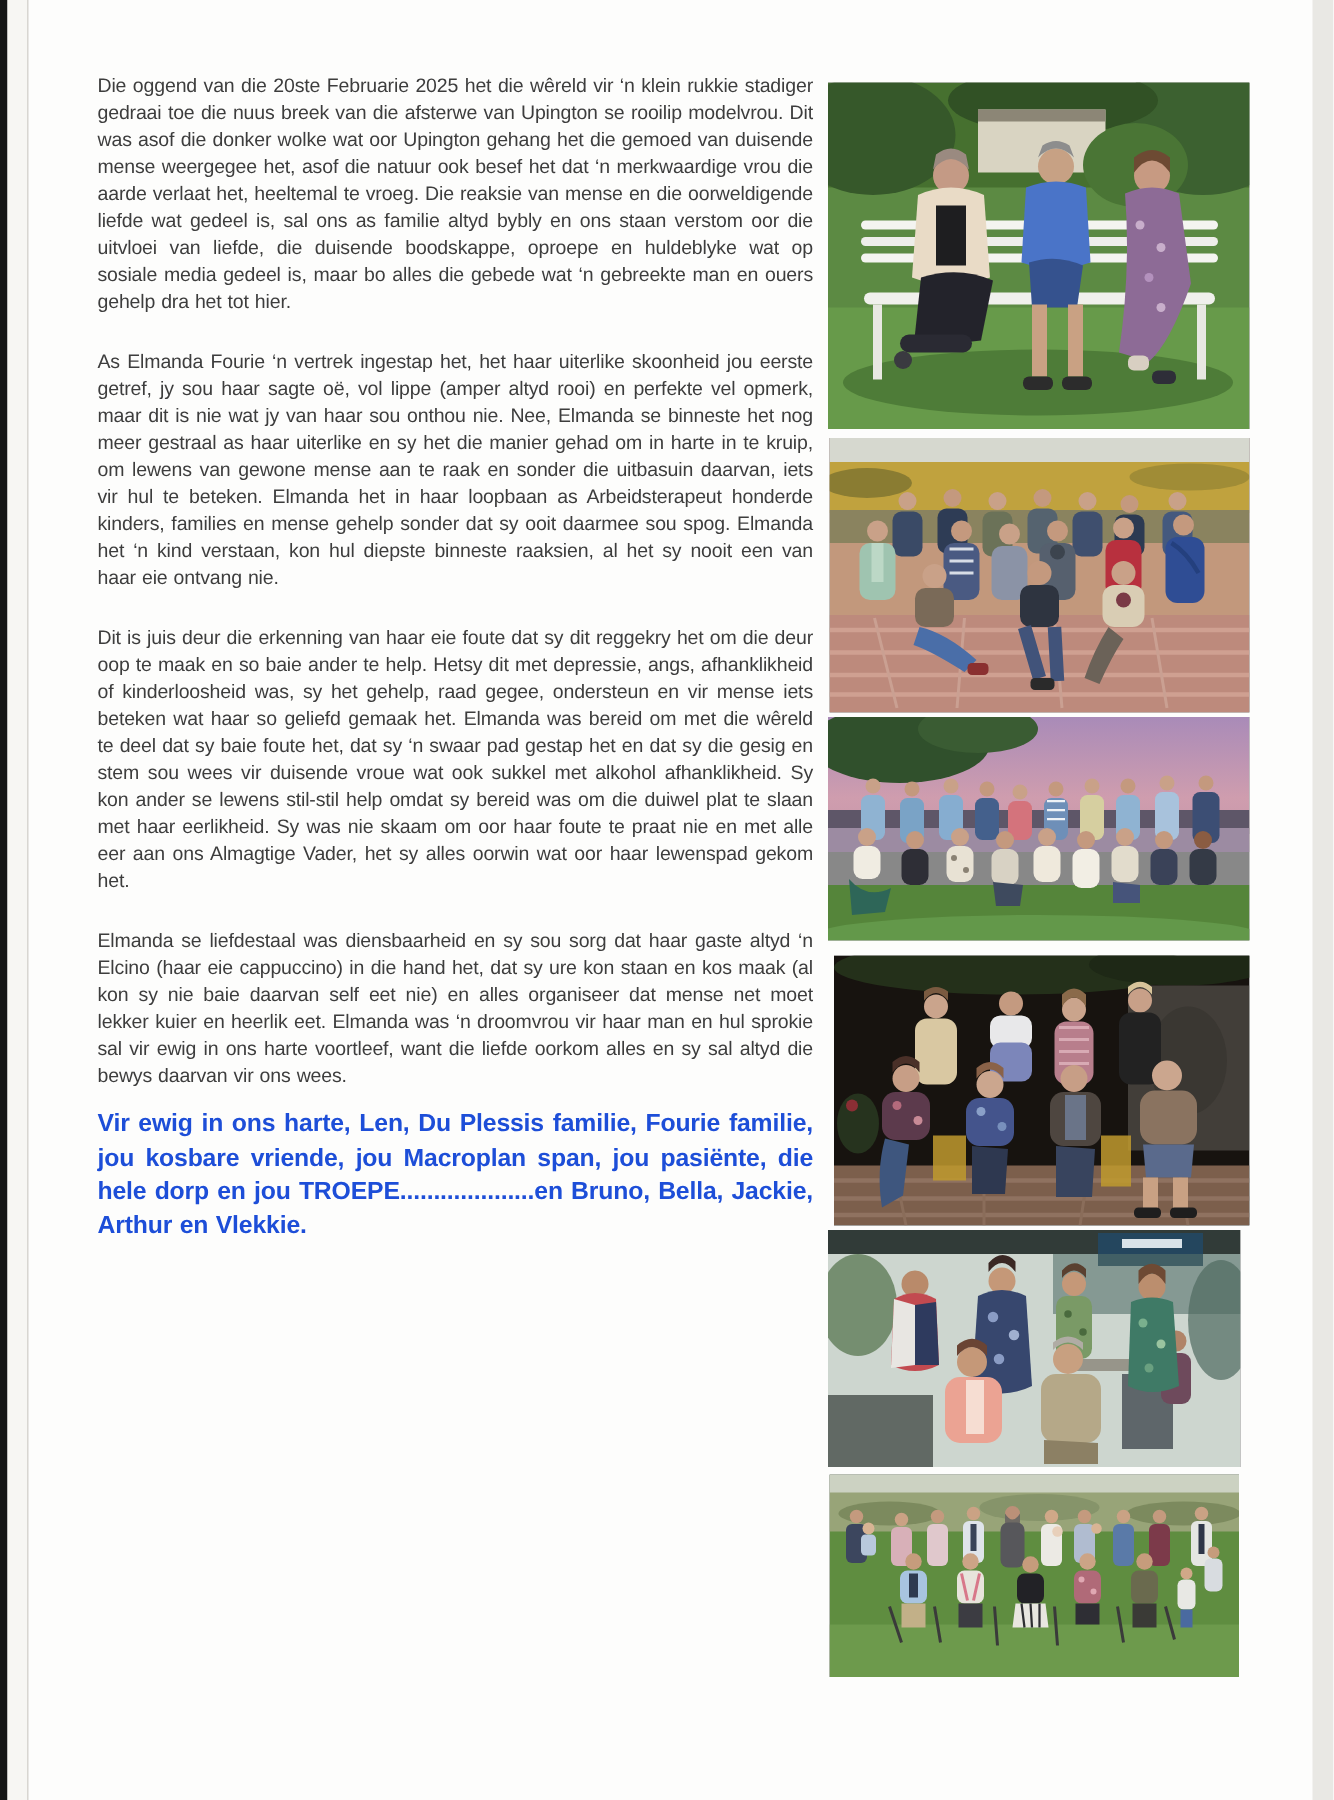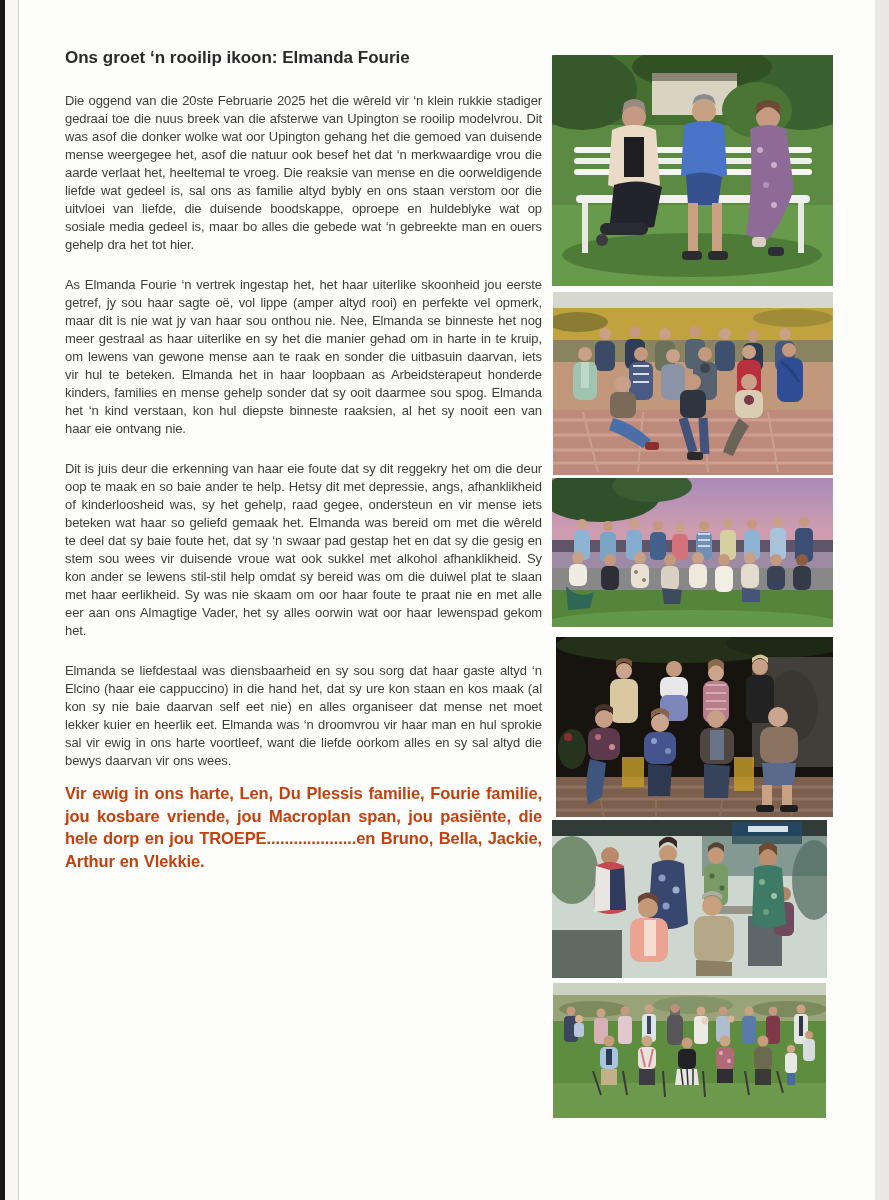--- a/index.html
+++ b/index.html
@@ -17,40 +17,39 @@
   .doc-title{
     font-size:17px;font-weight:bold;color:#2a2a2a;margin:0 0 24px 0;letter-spacing:0;
   }
   .para{
     font-size:13px;line-height:18px;text-align:justify;margin:0 0 22px 0;
     letter-spacing:-0.1px;word-spacing:0.5px;
   }
   .para.last-body{margin-bottom:12px;}
   .closing{
     font-size:16.5px;line-height:22.55px;text-align:justify;margin:0;
-    font-weight:bold;color:#c2410c;letter-spacing:-0.1px;word-spacing:0.5px;
+    font-weight:bold;color:#1d4ed8;letter-spacing:-0.1px;word-spacing:0.5px;
   }
   .photo{position:absolute;overflow:hidden;background:#888;}
   .photo svg{display:block;width:100%;height:100%;}
   #photo-1{left:552px;top:55px;width:281px;height:231px;}
   #photo-2{left:553px;top:292px;width:280px;height:183px;}
   #photo-3{left:552px;top:478px;width:281px;height:149px;}
   #photo-4{left:556px;top:637px;width:277px;height:180px;}
   #photo-5{left:552px;top:820px;width:275px;height:158px;}
   #photo-6{left:553px;top:983px;width:273px;height:135px;}
 </style>
 </head>
 <body>
 
 <div class="scan-bar-left"></div>
 <div class="scan-gutter"></div>
 <div class="scan-bar-right"></div>
 
 <div class="text-col">
-  <h1 class="doc-title">Ons groet ‘n rooilip ikoon: Elmanda Fourie</h1>
   <p class="para">Die oggend van die 20ste Februarie 2025 het die wêreld vir ‘n klein rukkie stadiger gedraai toe die nuus breek van die afsterwe van Upington se rooilip modelvrou. Dit was asof die donker wolke wat oor Upington gehang het die gemoed van duisende mense weergegee het, asof die natuur ook besef het dat ‘n merkwaardige vrou die aarde verlaat het, heeltemal te vroeg. Die reaksie van mense en die oorweldigende liefde wat gedeel is, sal ons as familie altyd bybly en ons staan verstom oor die uitvloei van liefde, die duisende boodskappe, oproepe en huldeblyke wat op sosiale media gedeel is, maar bo alles die gebede wat ‘n gebreekte man en ouers gehelp dra het tot hier.</p>
   <p class="para">As Elmanda Fourie ‘n vertrek ingestap het, het haar uiterlike skoonheid jou eerste getref, jy sou haar sagte oë, vol lippe (amper altyd rooi) en perfekte vel opmerk,  maar dit is nie wat jy van haar sou onthou nie. Nee, Elmanda se binneste het nog meer gestraal as haar uiterlike en sy het die manier gehad om in harte in te kruip, om lewens van gewone mense aan te raak en sonder die uitbasuin daarvan, iets vir hul te beteken. Elmanda het in haar loopbaan as Arbeidsterapeut honderde kinders, families en mense gehelp sonder dat sy ooit daarmee sou spog. Elmanda het ‘n kind verstaan, kon hul diepste binneste raaksien, al het sy nooit een van haar eie ontvang nie.</p>
   <p class="para">Dit is juis deur die erkenning van haar eie foute dat sy dit reggekry het om die deur oop te maak en so baie ander te help. Hetsy dit met depressie, angs, afhanklikheid of kinderloosheid was, sy het gehelp, raad gegee, ondersteun en vir mense iets beteken wat haar so geliefd gemaak het. Elmanda was bereid om met die wêreld te deel dat sy baie foute het, dat sy ‘n swaar pad gestap het en dat sy die gesig en stem sou wees vir duisende vroue wat ook sukkel met alkohol afhanklikheid. Sy kon ander se lewens stil-stil help omdat sy bereid was om die duiwel plat te slaan met haar eerlikheid. Sy was nie skaam om oor haar foute te praat nie en met alle eer aan ons Almagtige Vader, het sy alles oorwin wat oor haar lewenspad gekom het.</p>
   <p class="para last-body">Elmanda se liefdestaal was diensbaarheid en sy sou sorg dat haar gaste altyd ‘n Elcino (haar eie cappuccino) in die hand het, dat sy ure kon staan en kos maak (al kon sy nie baie daarvan self eet nie) en alles organiseer dat mense net moet lekker kuier en heerlik eet. Elmanda was ‘n droomvrou vir haar man en hul sprokie sal vir ewig in ons harte voortleef, want die liefde oorkom alles en sy sal altyd die bewys daarvan vir ons wees.</p>
   <p class="closing">Vir ewig in ons harte, Len, Du Plessis familie, Fourie familie, jou kosbare vriende, jou Macroplan span, jou pasiënte, die hele dorp en jou TROEPE....................en Bruno, Bella, Jackie, Arthur en Vlekkie.</p>
 </div>
 
 <div class="photo" id="photo-1" aria-label="Drie mense op 'n wit tuinbank op groen gras: ouer vrou in roomkleurige baadjie, man in blou hemp, vrou in pers rok">
   <svg viewBox="0 0 281 231" preserveAspectRatio="none">
     <rect width="281" height="231" fill="#5c8a43"></rect>

